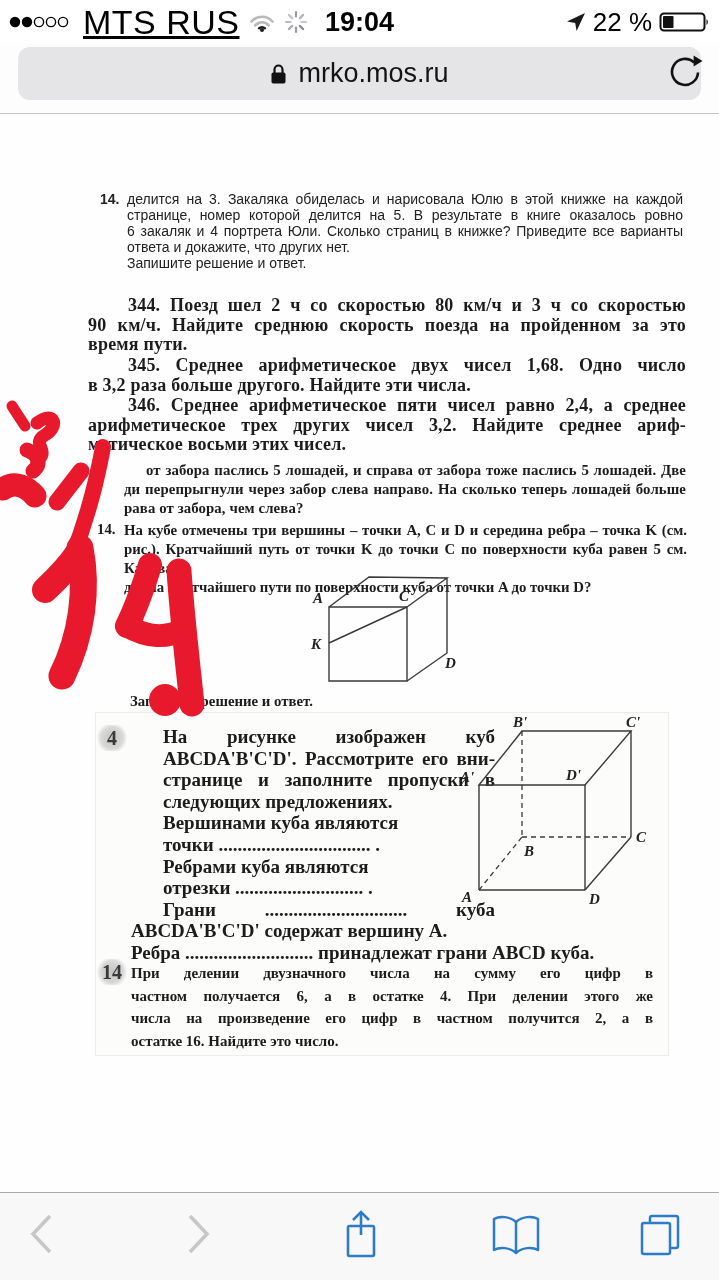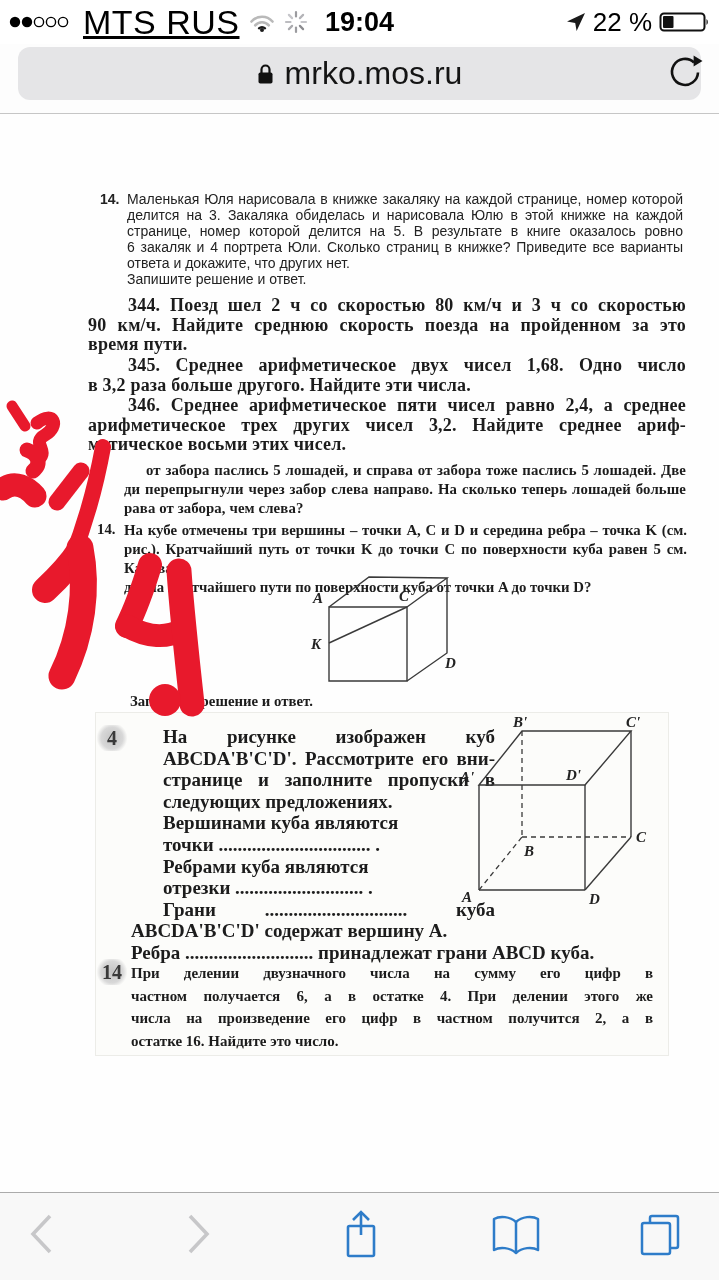--- a/index.html
+++ b/index.html
@@ -13,21 +13,21 @@
   .sb-time{position:absolute;left:0;top:0;width:719px;height:44px;display:flex;
            align-items:center;justify-content:center;font-size:27px;font-weight:bold;color:#000;}
   .sb-right{position:absolute;right:8px;top:0;height:44px;display:flex;align-items:center;gap:7px;}
   .battery-pct{font-size:26px;color:#000;}
 
   
   #urlbar{position:absolute;left:0;top:44px;width:719px;height:69px;background:#fdfdfd;
           border-bottom:1px solid #c6c6c6;}
   #urlfield{position:absolute;left:18px;top:3px;width:683px;height:53px;background:#e5e5e7;
             border-radius:12px;display:flex;align-items:center;justify-content:center;gap:11px;}
-  .url-text{font-size:32px;color:#141414;}
+  .url-text{font-size:27px;color:#141414;}
   #reload-btn{position:absolute;right:14px;top:9px;width:40px;height:40px;}
 
   
   #content{position:absolute;left:0;top:114px;width:719px;height:1078px;background:#fefefe;}
   .ser{font-family:"Liberation Serif",serif;font-weight:bold;color:#1c1c1c;}
   .sans{font-family:"Liberation Sans",sans-serif;color:#222;}
   .j{text-align:justify;text-align-last:justify;-moz-text-align-last:justify;}
   .ln{white-space:normal;}
 
   #p14top{position:absolute;left:127px;top:77px;width:556px;font-size:14px;line-height:16px;}
@@ -129,21 +129,20 @@
   <svg id="reload-btn" viewBox="0 0 40 40">
     <path d="M29,9.5 A13,13 0 1 0 33,19.5" fill="none" stroke="#111" stroke-width="2.6"></path>
     <polygon points="28.6,2.5 28.6,13.5 37.5,8" fill="#111"></polygon>
   </svg>
 </div>
 
 <div id="content">
 
   <span id="p14top-num" class="sans" style="font-weight:bold">14.</span>
   <div id="p14top" class="sans">
-    <div class="ln j">Маленькая Юля нарисовала в книжке закаляку на каждой странице, номер которой</div>
     <div class="ln j">делится на 3. Закаляка обиделась и нарисовала Юлю в этой книжке на каждой</div>
     <div class="ln j">странице, номер которой делится на 5. В результате в книге оказалось ровно</div>
     <div class="ln j">6 закаляк и 4 портрета Юли. Сколько страниц в книжке? Приведите все варианты</div>
     <div class="ln">ответа и докажите, что других нет.</div>
     <div class="ln">Запишите решение и ответ.</div>
   </div>
 
   <div id="p344" class="ser prob">
     <div class="ln j ind">344. Поезд шел 2 ч со скоростью 80 км/ч и 3 ч со скоростью</div>
     <div class="ln j">90 км/ч. Найдите среднюю скорость поезда на пройденном за это</div>

